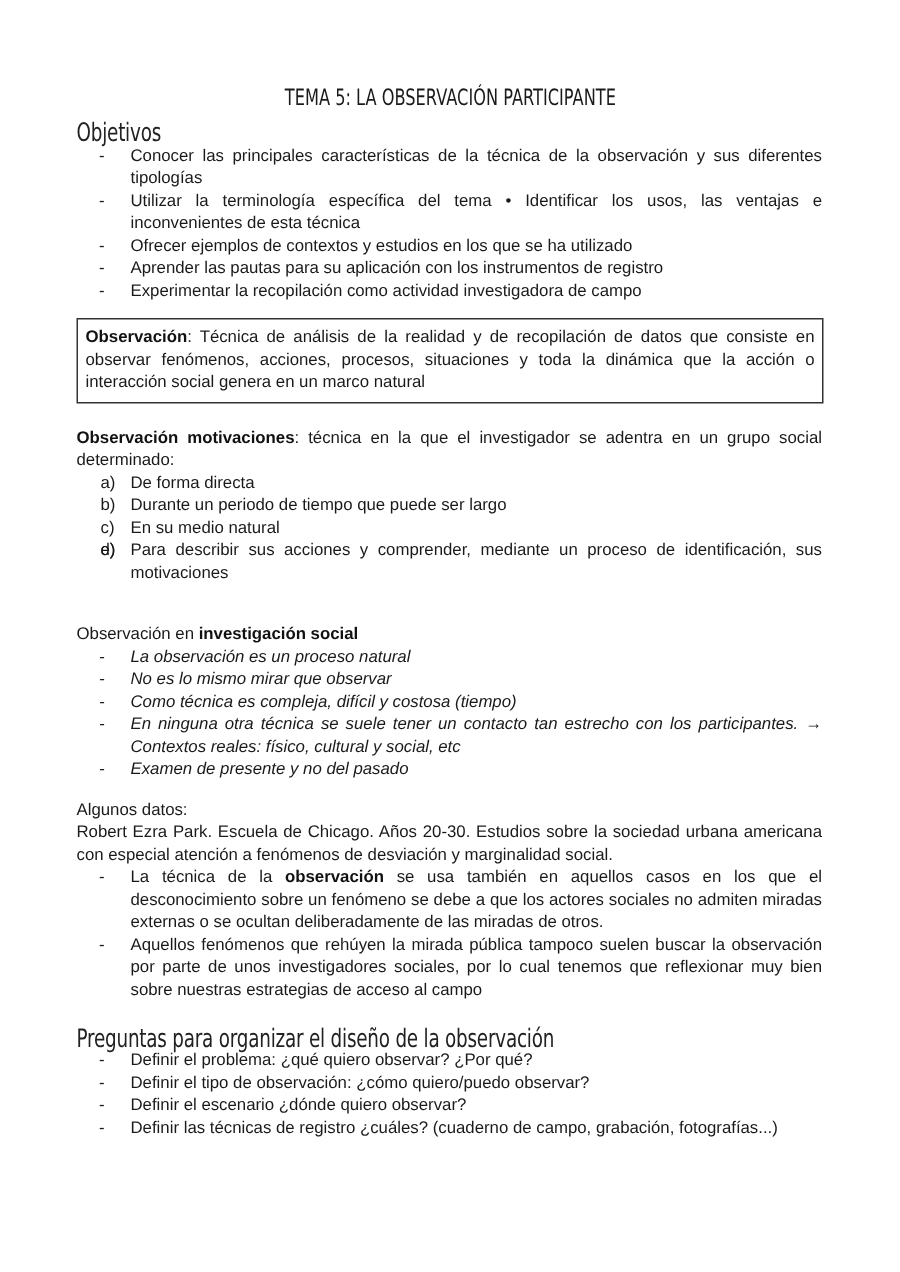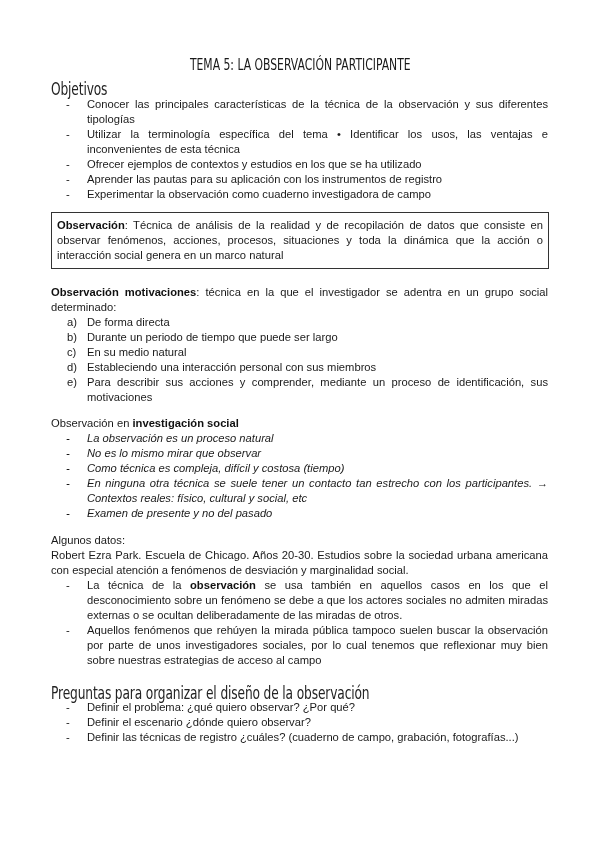--- a/index.html
+++ b/index.html
@@ -33,36 +33,36 @@
 
 <div class="heading" style="left:51px; top:79px;">
   <span class="cond">Objetivos</span>
 </div>
 
 <ul class="dash abs" style="top:97px;">
   <li>Conocer las principales características de la técnica de la observación y sus diferentes tipologías</li>
   <li>Utilizar la terminología específica del tema • Identificar los usos, las ventajas e inconvenientes de esta técnica</li>
   <li>Ofrecer ejemplos de contextos y estudios en los que se ha utilizado</li>
   <li>Aprender las pautas para su aplicación con los instrumentos de registro</li>
-  <li>Experimentar la observación como cuaderno investigadora de campo</li>
+  <li>Experimentar la recopilación como actividad investigadora de campo</li>
 </ul>
 
 <div class="box">
   <b>Observación</b><span>: Técnica de análisis de la realidad y de recopilación de datos que consiste en observar fenómenos, acciones, procesos, situaciones y toda la dinámica que la acción o interacción social genera en un marco natural</span>
 </div>
 
 <div class="para abs" style="top:285px;">
   <b>Observación motivaciones</b><span>: técnica en la que el investigador se adentra en un grupo social determinado:</span>
 </div>
 
 <ol class="alpha abs" style="top:315px;">
   <li><span class="mk">a)</span><span>De forma directa</span></li>
   <li><span class="mk">b)</span><span>Durante un periodo de tiempo que puede ser largo</span></li>
   <li><span class="mk">c)</span><span>En su medio natural</span></li>
-  <li><span class="mk">d)</span><span>Estableciendo una interacción personal con sus miembros</span></li>
+  <li><span class="mk">d)</span></li>
   <li><span class="mk">e)</span><span>Para describir sus acciones y comprender, mediante un proceso de identificación, sus motivaciones</span></li>
 </ol>
 
 <div class="para abs" style="top:416px;">
   <span>Observación en </span><b>investigación social</b>
 </div>
 
 <ul class="dash abs" style="top:431px;font-style:italic;">
   <li>La observación es un proceso natural</li>
   <li>No es lo mismo mirar que observar</li>
@@ -78,15 +78,16 @@
   <li><span>La técnica de la </span><b>observación</b><span> se usa también en aquellos casos en los que el desconocimiento sobre un fenómeno se debe a que los actores sociales no admiten miradas externas o se ocultan deliberadamente de las miradas de otros.</span></li>
   <li>Aquellos fenómenos que rehúyen la mirada pública tampoco suelen buscar la observación por parte de unos investigadores sociales, por lo cual tenemos que reflexionar muy bien sobre nuestras estrategias de acceso al campo</li>
 </ul>
 
 <div class="heading" style="left:51px; top:683px;">
   <span class="cond">Preguntas para organizar el diseño de la observación</span>
 </div>
 
 <ul class="dash abs" style="top:700px;">
   <li>Definir el problema: ¿qué quiero observar? ¿Por qué?</li>
+  <li>Definir el tipo de observación: ¿cómo quiero/puedo observar?</li>
   <li>Definir el escenario ¿dónde quiero observar?</li>
   <li>Definir las técnicas de registro ¿cuáles? (cuaderno de campo, grabación, fotografías...)</li>
 </ul>
 
 </body></html>

